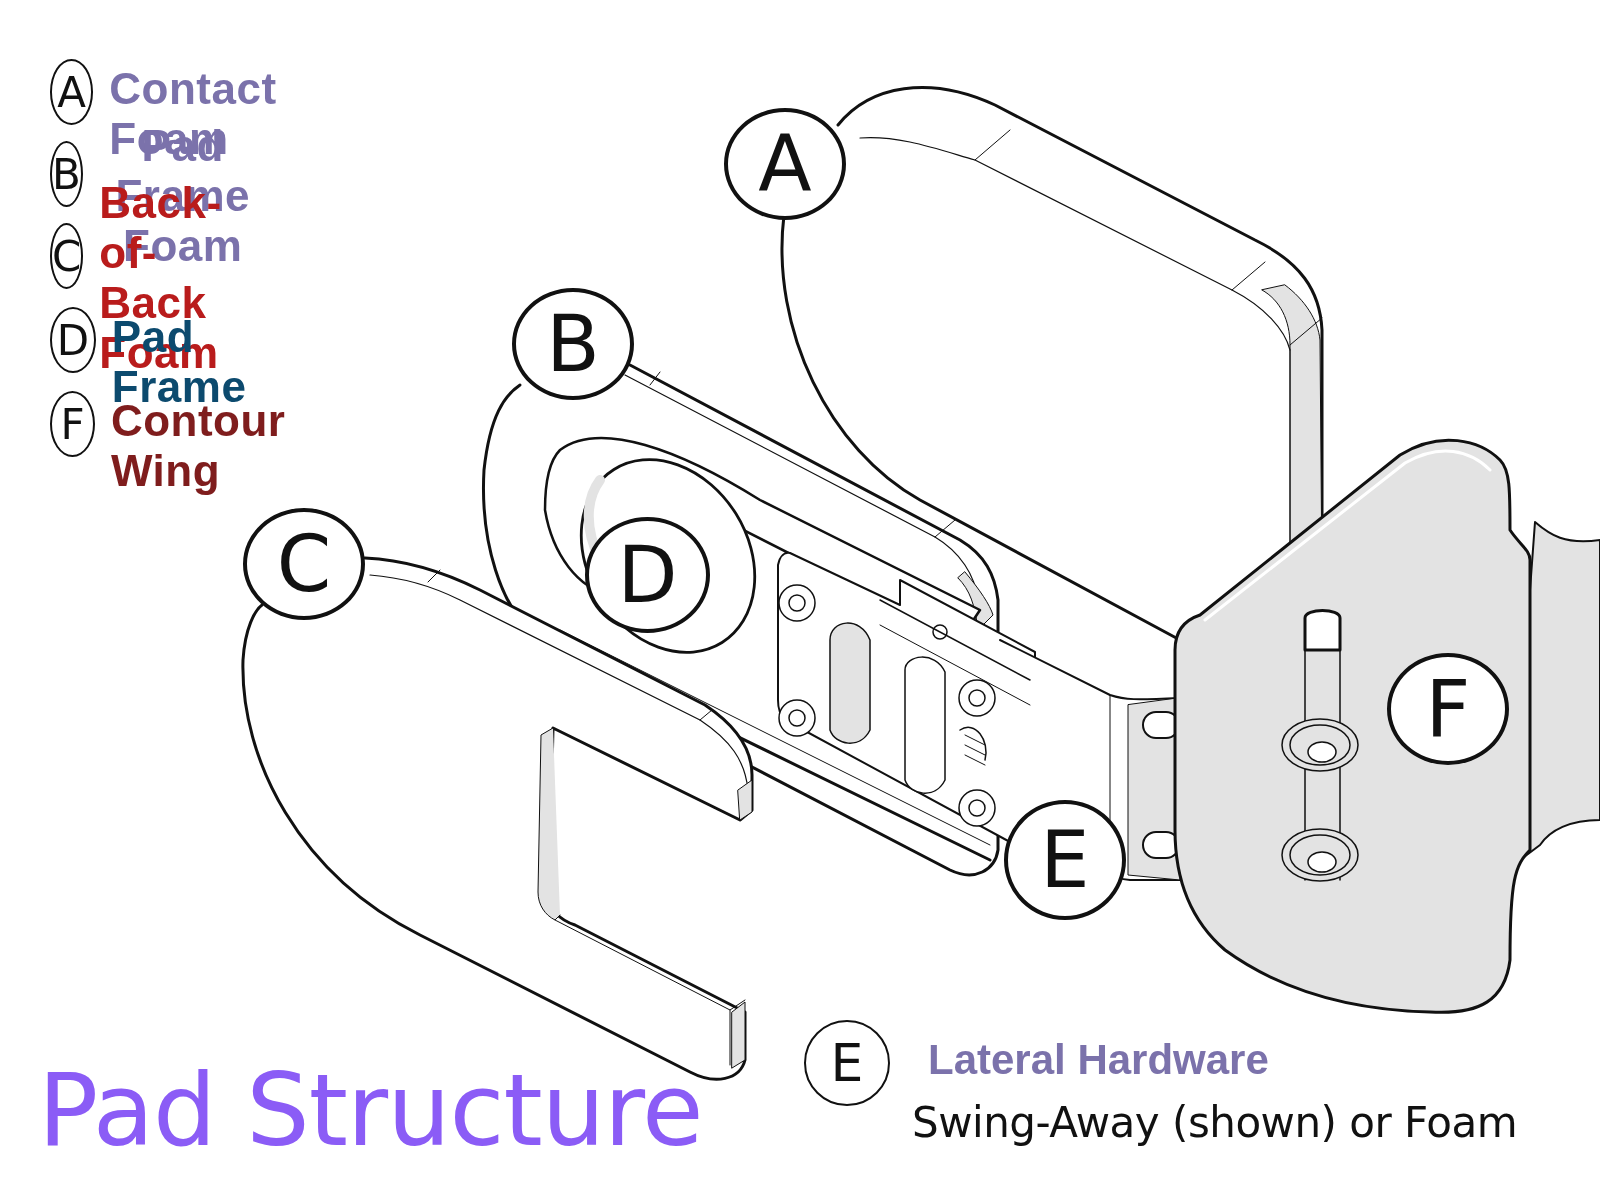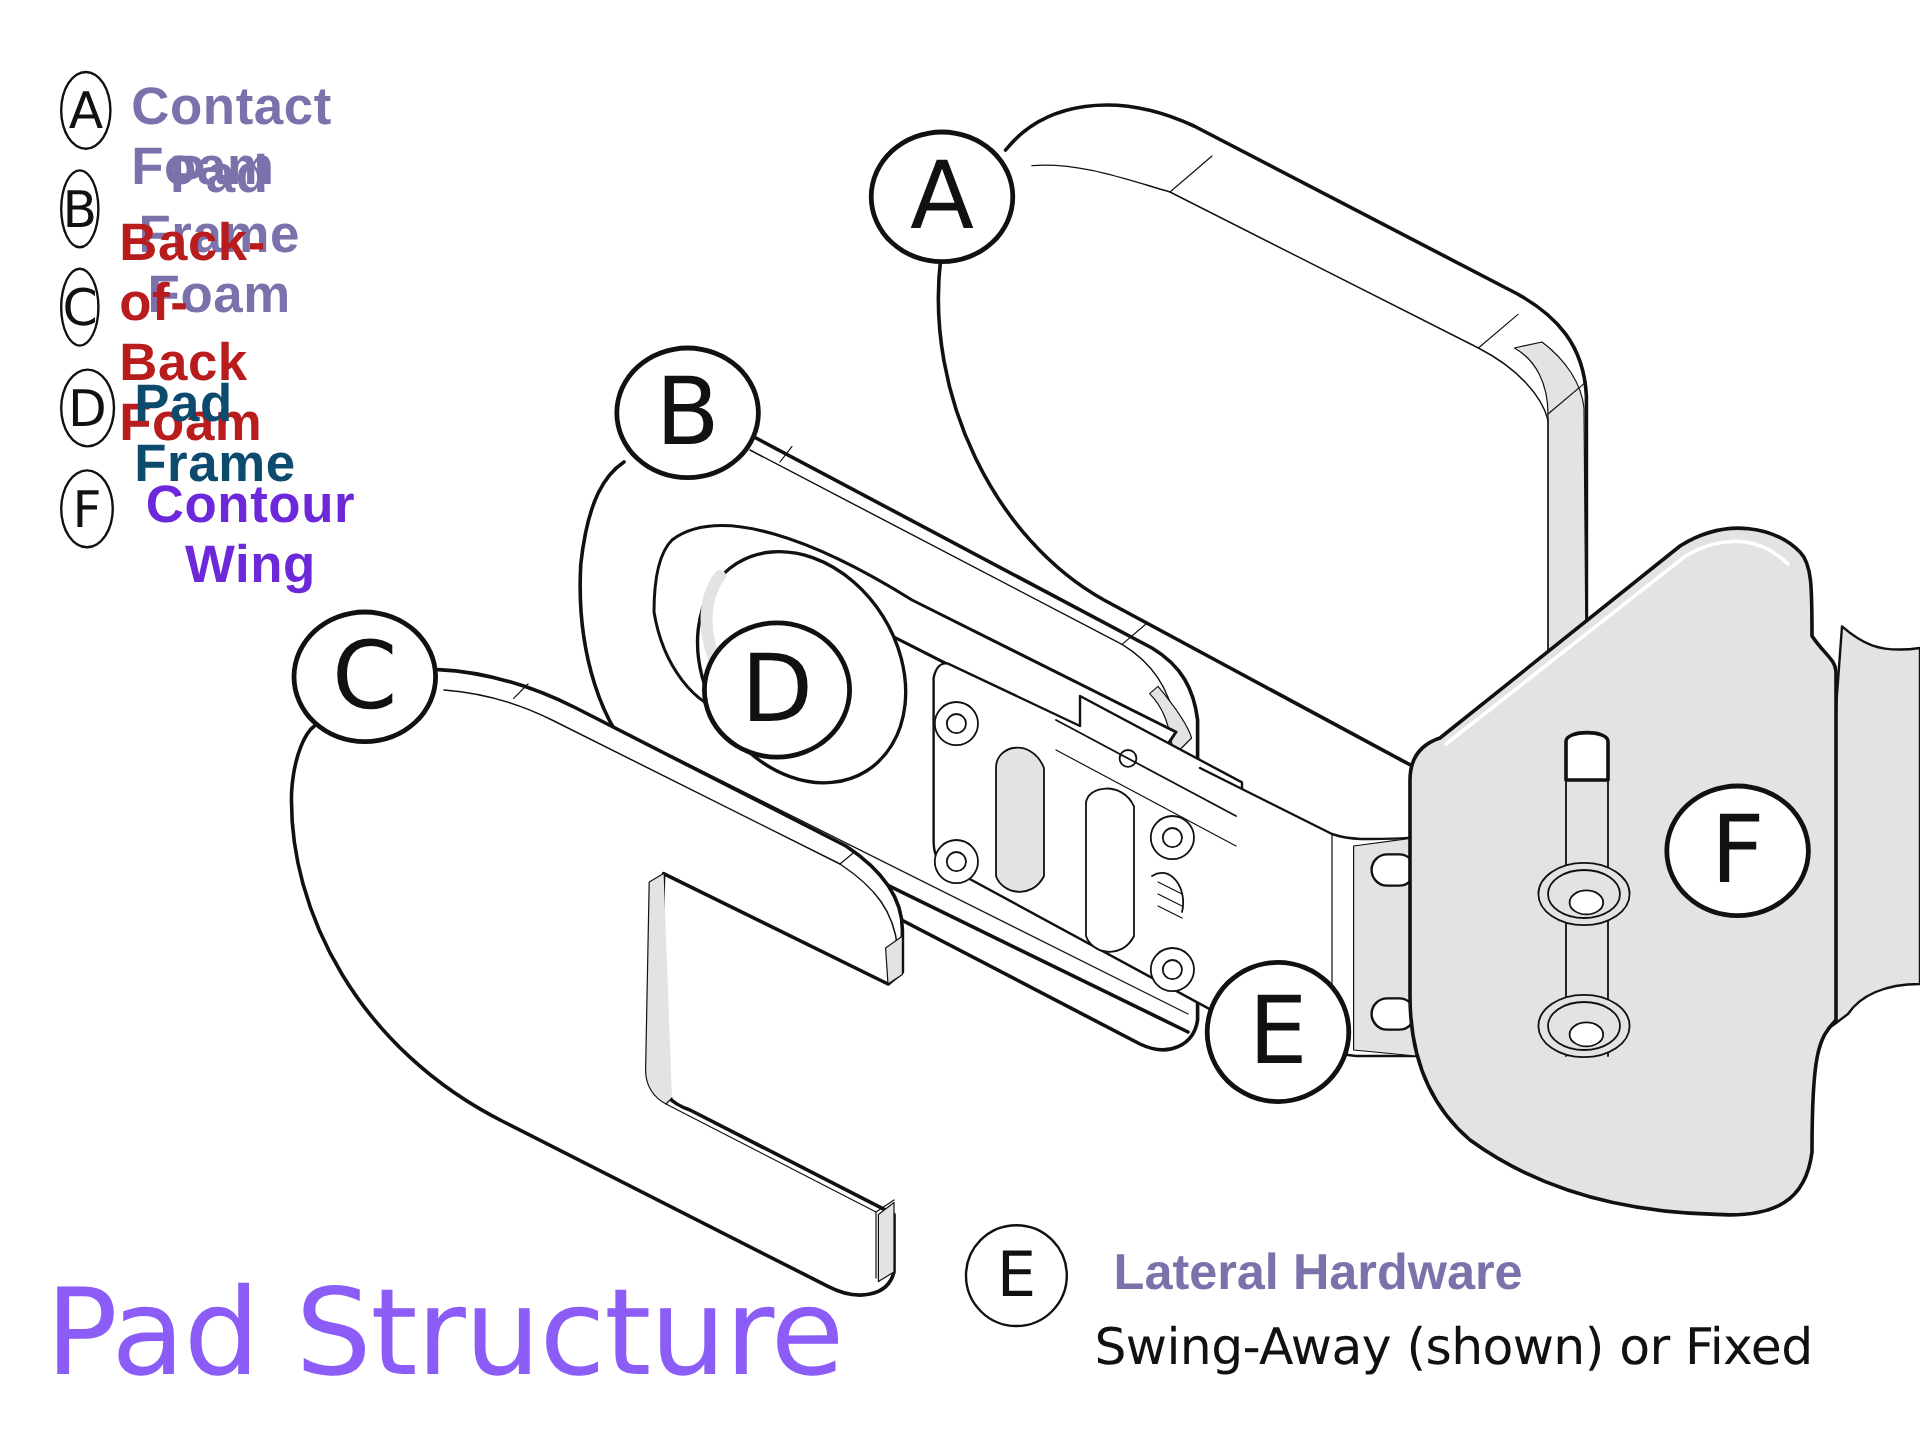--- a/index.html
+++ b/index.html
@@ -139,23 +139,23 @@
   <div class="legend-item" style="top:164px;">
     <div class="legend-badge">C</div>
     <div class="legend-label" style="color: #b91c1c;">Back-of-Back Foam</div>
   </div>
   <div class="legend-item" style="top:248px;">
     <div class="legend-badge">D</div>
     <div class="legend-label" style="color: #0c4a6e;">Pad Frame</div>
   </div>
   <div class="legend-item" style="top:332px;">
     <div class="legend-badge">F</div>
-    <div class="legend-label" style="color: #6d28d9; text-align: center;">Contour Wing</div>
+    <div class="legend-label" style="color: #7f1d1d;">Contour Wing</div>
   </div>
 </div>
 
 <div class="e-note">
   <div class="legend-badge">E</div>
   <div class="e-title" style="color: rgb(123, 114, 171);">Lateral Hardware</div>
-  <div class="e-sub">Swing-Away (shown) or Fixed</div>
+  <div class="e-sub">Swing-Away (shown) or Foam</div>
 </div>
 
 <div class="title" style="color: #8b5cf6;">Pad Structure</div>
 
 </body></html>

